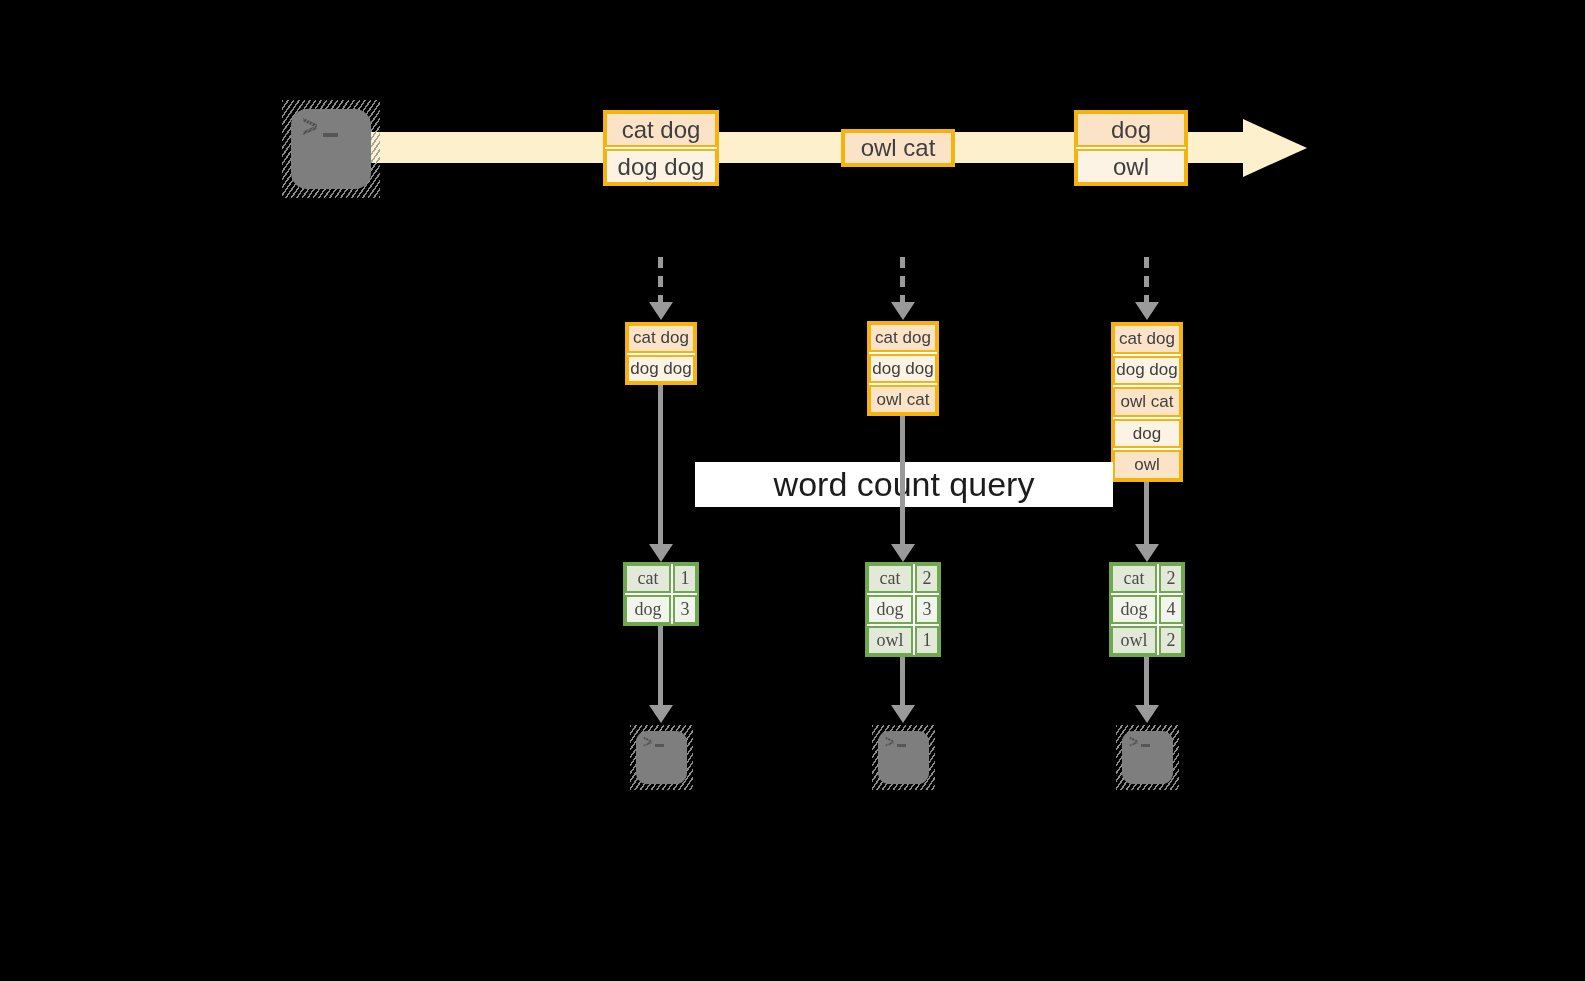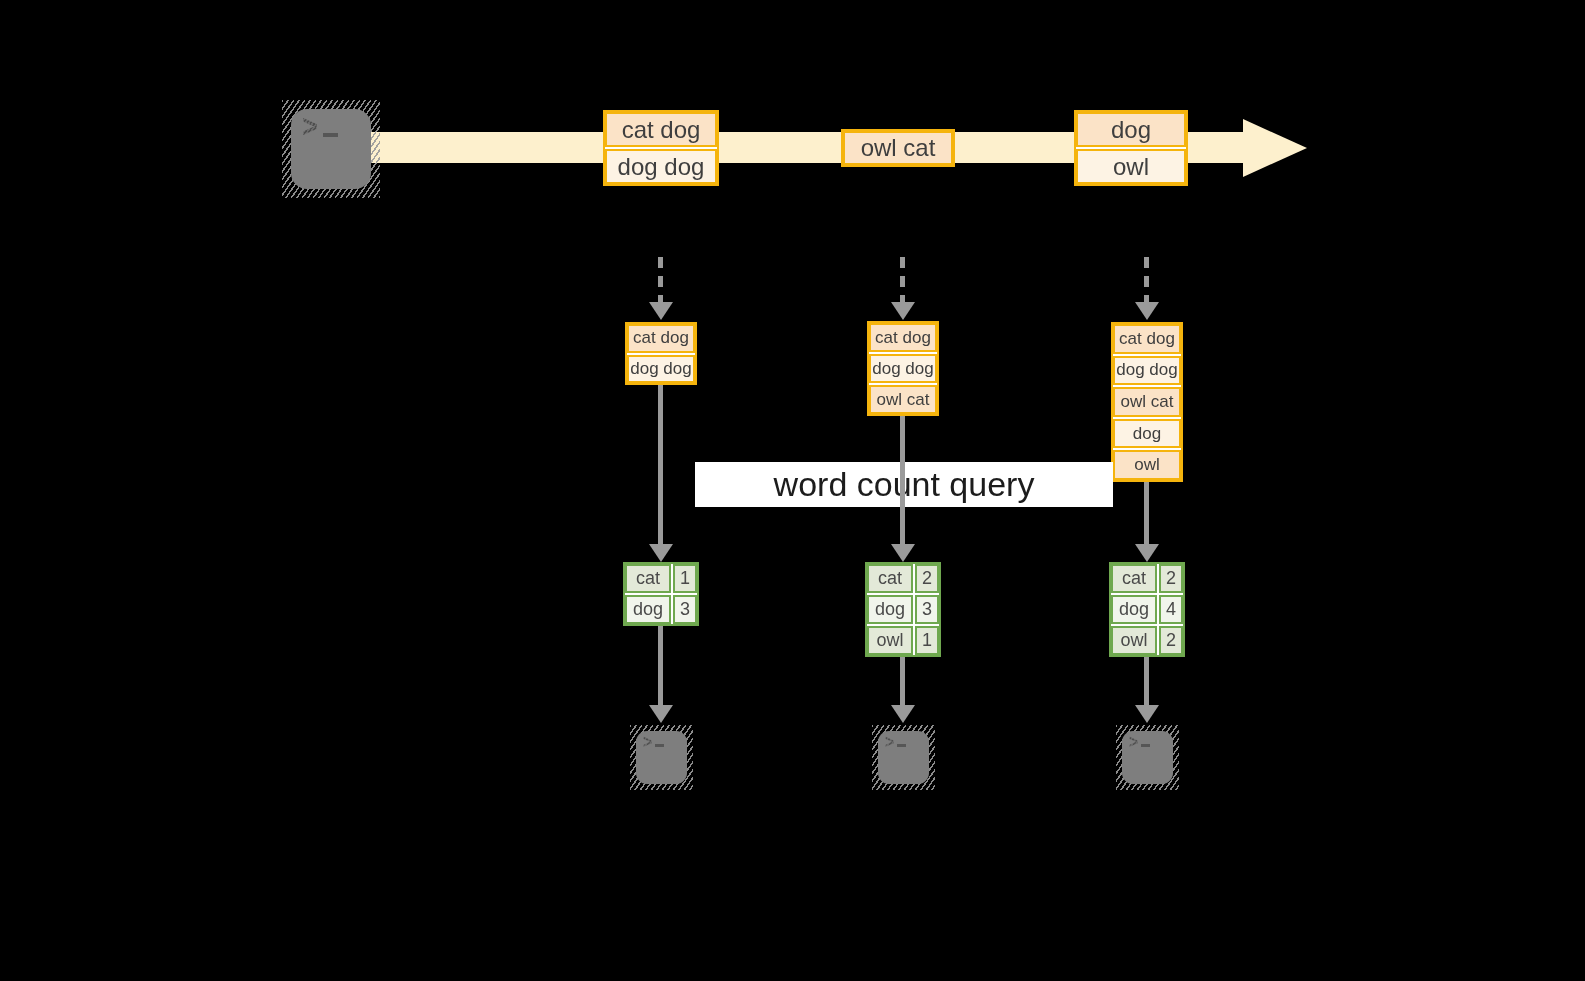--- a/index.html
+++ b/index.html
@@ -62,21 +62,21 @@
   .fill-a{background:var(--peach);}
   .fill-b{background:var(--cream);}
 
   
   .gtable{
     background:#fff;border:2px solid var(--green);
     display:grid;grid-template-columns:1fr 24px;gap:2px;z-index:1;
   }
   .gtable .cell{
     border:2px solid var(--green);display:flex;align-items:center;justify-content:center;
-    color:#4a4a4a;font-size:18px;box-sizing:border-box;
+    color:#4a4a4a;font-size:18px;box-sizing:border-box;font-family:Liberation Serif, serif;
   }
   .gfill-a{background:var(--sage);}
   .gfill-b{background:var(--sage-light);}
 
   
   .query-label{
     background:#fff;z-index:1;display:flex;align-items:center;justify-content:center;
   }
   .query-label span{position:relative;z-index:3;color:#1c1c1c;font-size:34px;}
 

